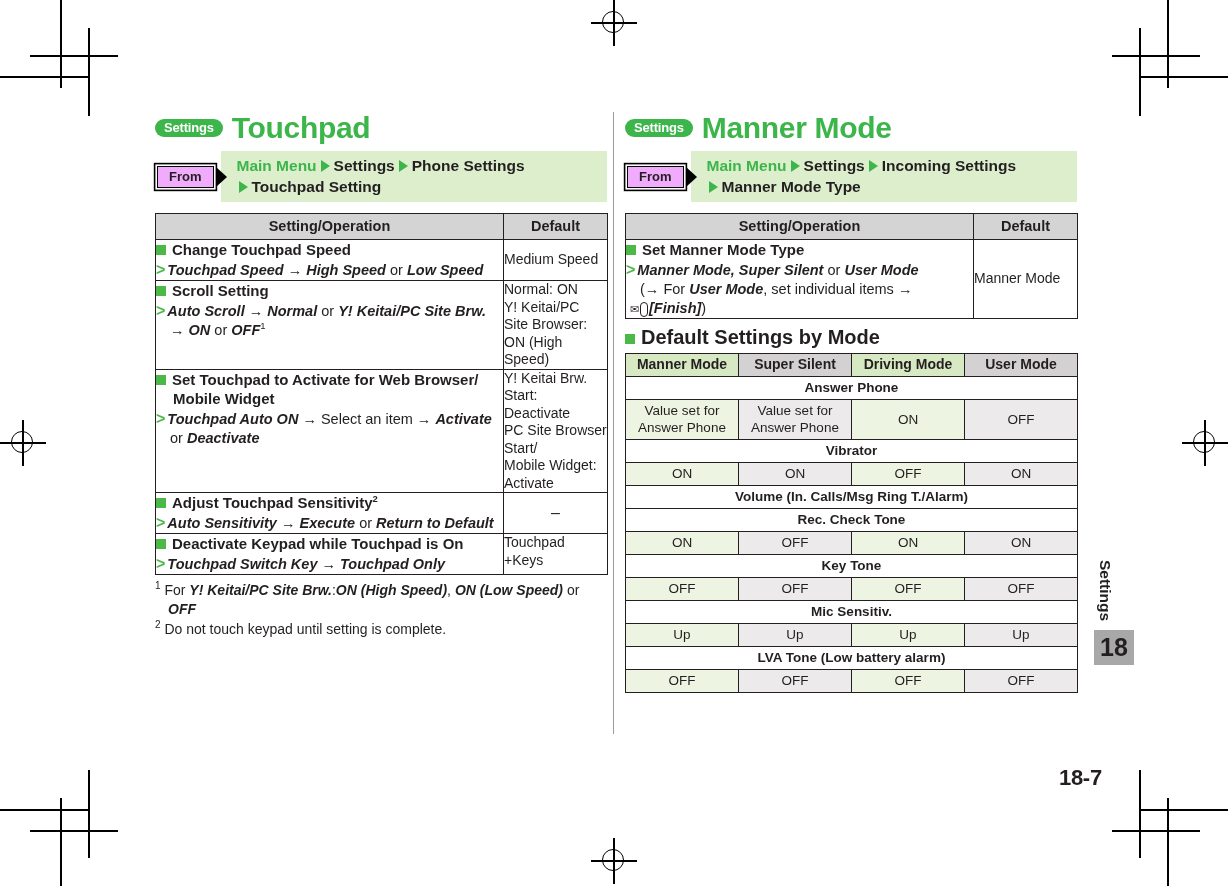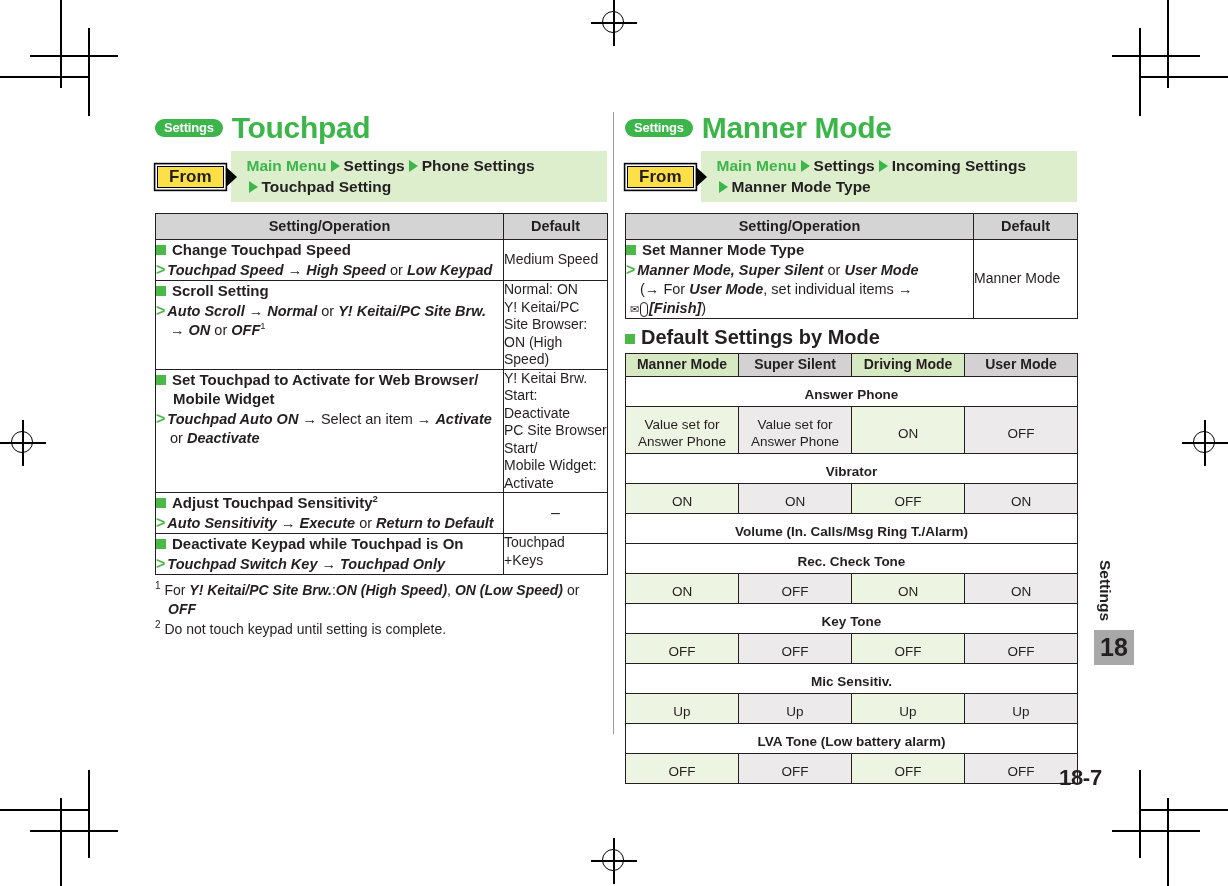--- a/index.html
+++ b/index.html
@@ -82,23 +82,23 @@
   }
   .from-box {
     position: relative;
     z-index: 3;
     flex: 0 0 auto;
     display: flex;
     align-items: center;
   }
   .from-badge {
     border: 1.6px solid #000;
-    background: #fde047;
+    background: #f0abfc;
     padding: 1px 11px 2px 11px;
-    font-size: 17px;
+    font-size: 13px;
     font-weight: bold;
     line-height: 17px;
     box-shadow: 0 0 0 1.6px #fff, 0 0 0 3.2px #000;
     margin: 3px 0 3px 2px;
   }
   .from-arrow {
     width: 0; height: 0;
     border-top: 10px solid transparent;
     border-bottom: 10px solid transparent;
     border-left: 11px solid #000;
@@ -228,21 +228,21 @@
   table.modes {
     border-collapse: collapse;
     width: 100%;
     table-layout: fixed;
   }
   table.modes th, table.modes td {
     border: 1.2px solid #231f20;
     text-align: center;
     font-size: 13.5px;
     line-height: 17px;
-    padding: 9px 2px 3px 2px;
+    padding: 2px 2px 3px 2px;
   }
   table.modes th {
     font-weight: bold;
     font-size: 14px;
     padding: 2px 2px 3px 2px;
   }
   .cg-head { background: #d7e9c2; }
   .ck-head { background: #d3d1d1; }
   .cg { background: #edf5e2; }
   .ck { background: #eceaea; }
@@ -364,21 +364,21 @@
       <thead>
         <tr>
           <th>Setting/Operation</th>
           <th>Default</th>
         </tr>
       </thead>
       <tbody>
           <tr>
             <td class="op">
               <span class="op-title"><span class="gsq"></span>Change Touchpad Speed</span>
-              <span class="op-step"><span class="gt">&gt;</span><span class="bi">Touchpad Speed</span> <span class="arr">→</span> <span class="bi">High Speed</span> <span class="reg-t">or</span> <span class="bi">Low Keypad</span></span>
+              <span class="op-step"><span class="gt">&gt;</span><span class="bi">Touchpad Speed</span> <span class="arr">→</span> <span class="bi">High Speed</span> <span class="reg-t">or</span> <span class="bi">Low Speed</span></span>
             </td>
             <td class="def center-mid" style="white-space: pre-line;">Medium Speed</td>
           </tr>
           <tr>
             <td class="op">
               <span class="op-title"><span class="gsq"></span>Scroll Setting</span>
               <span class="op-step"><span class="gt">&gt;</span><span class="bi">Auto Scroll</span> <span class="arr">→</span> <span class="bi">Normal</span> <span class="reg-t">or</span> <span class="bi">Y! Keitai/PC Site Brw.</span><br><span class="arr">→</span> <span class="bi">ON</span> <span class="reg-t">or</span> <span class="bi">OFF</span><sup>1</sup></span>
             </td>
             <td class="def" style="white-space: pre-line;">Normal: ON
 Y! Keitai/PC

